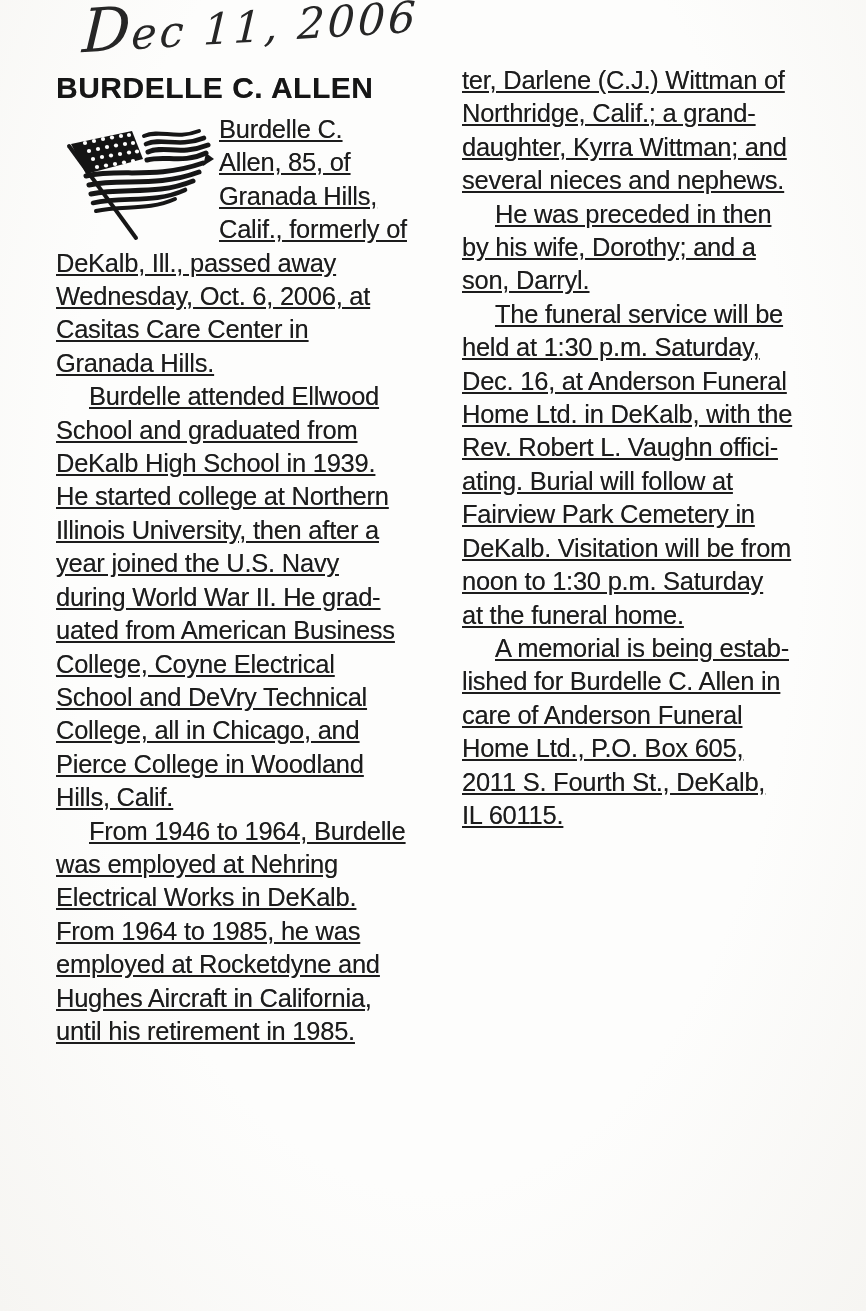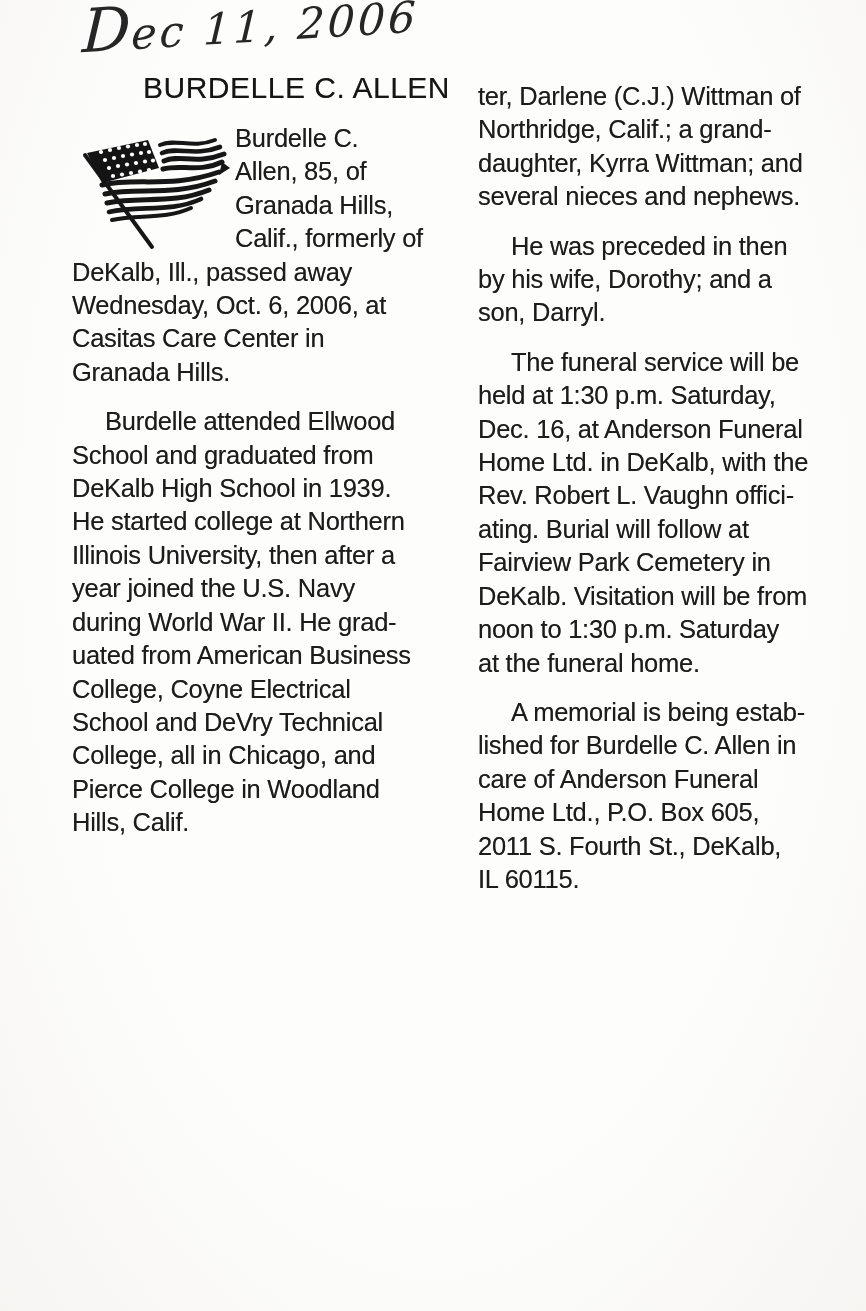--- a/index.html
+++ b/index.html
@@ -44,28 +44,29 @@
     letter-spacing: -0.25px;
     color: #1c1c1c;
     text-shadow: 0 0 0.5px rgba(20,20,20,0.55);
   }
   .col-left  { left: 56px;  top: 70px;  width: 394px; }
   .col-right { left: 462px; top: 64px;  width: 402px; }
   .obit-title {
     margin: 0 0 7px 0;
     font-size: 30px;
     line-height: 36px;
-    font-weight: normal;
-    text-align: right;
+    font-weight: bold;
+    text-align: left;
     letter-spacing: 0.5px;
     color: #161616;
   }
   .para {
-    margin: 16px;
+    margin: 0;
     white-space: pre;          
+    text-decoration: underline;
   }
   .para.indent { text-indent: 33px; }
   
   .flag-float {
     float: left;
     width: 163px;
     height: 130px;
     position: relative;
   }
   .flag-float svg {
@@ -149,20 +150,27 @@
 He started college at Northern
 Illinois University, then after a
 year joined the U.S. Navy
 during World War II. He grad-
 uated from American Business
 College, Coyne Electrical
 School and DeVry Technical
 College, all in Chicago, and
 Pierce College in Woodland
 Hills, Calif.</p>
+    <p class="para indent">From 1946 to 1964, Burdelle
+was employed at Nehring
+Electrical Works in DeKalb.
+From 1964 to 1985, he was
+employed at Rocketdyne and
+Hughes Aircraft in California,
+until his retirement in 1985.</p>
   </div>
 
   <div class="col col-right">
     <p class="para">ter, Darlene (C.J.) Wittman of
 Northridge, Calif.; a grand-
 daughter, Kyrra Wittman; and
 several nieces and nephews.</p>
     <p class="para indent">He was preceded in then
 by his wife, Dorothy; and a
 son, Darryl.</p>

